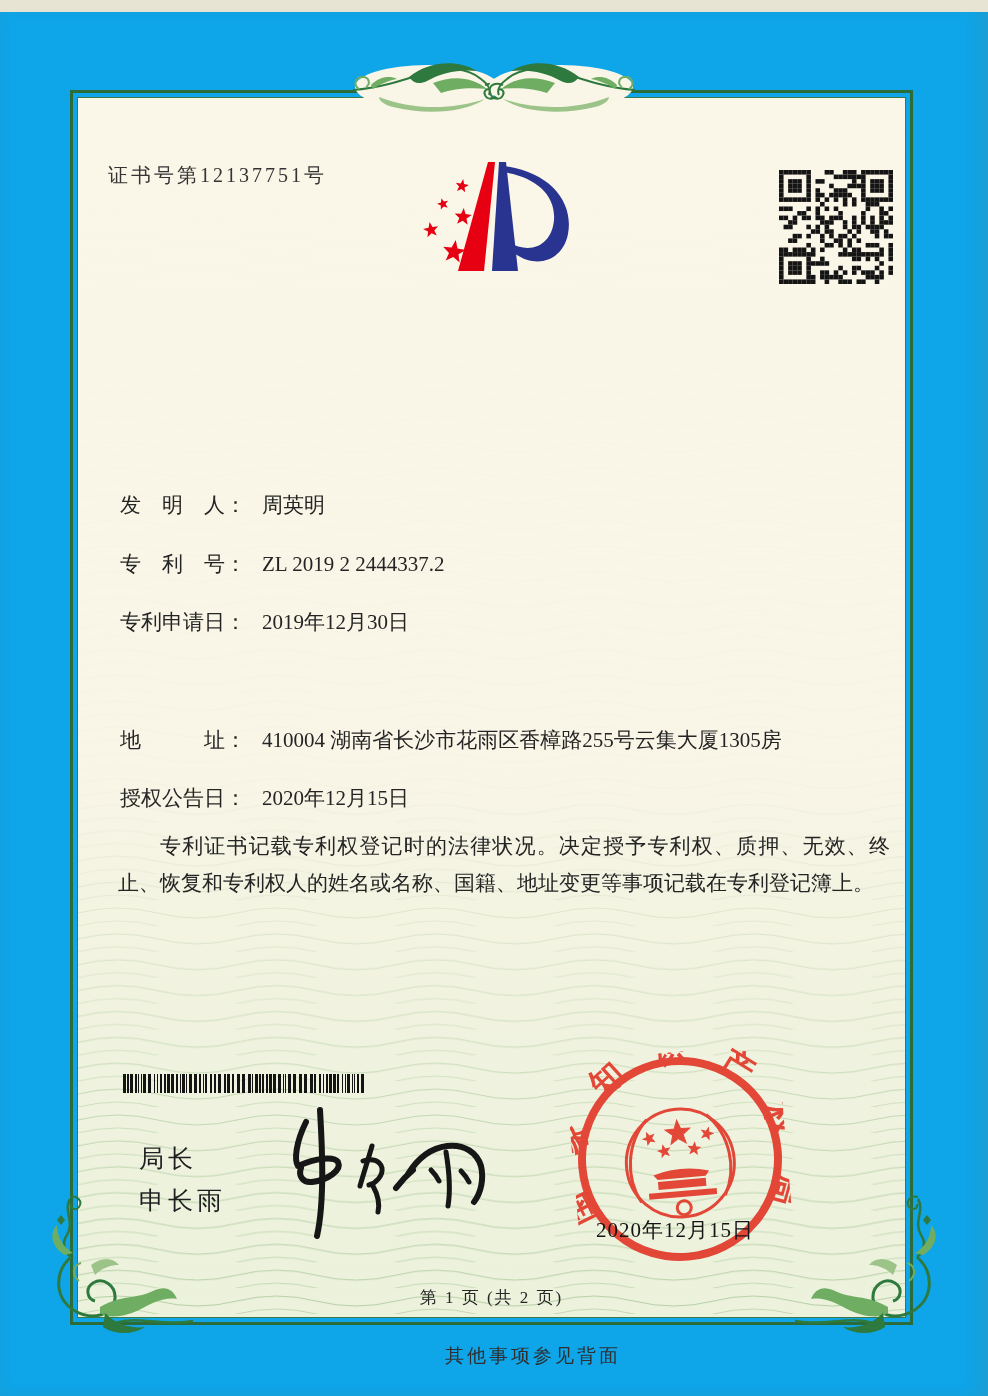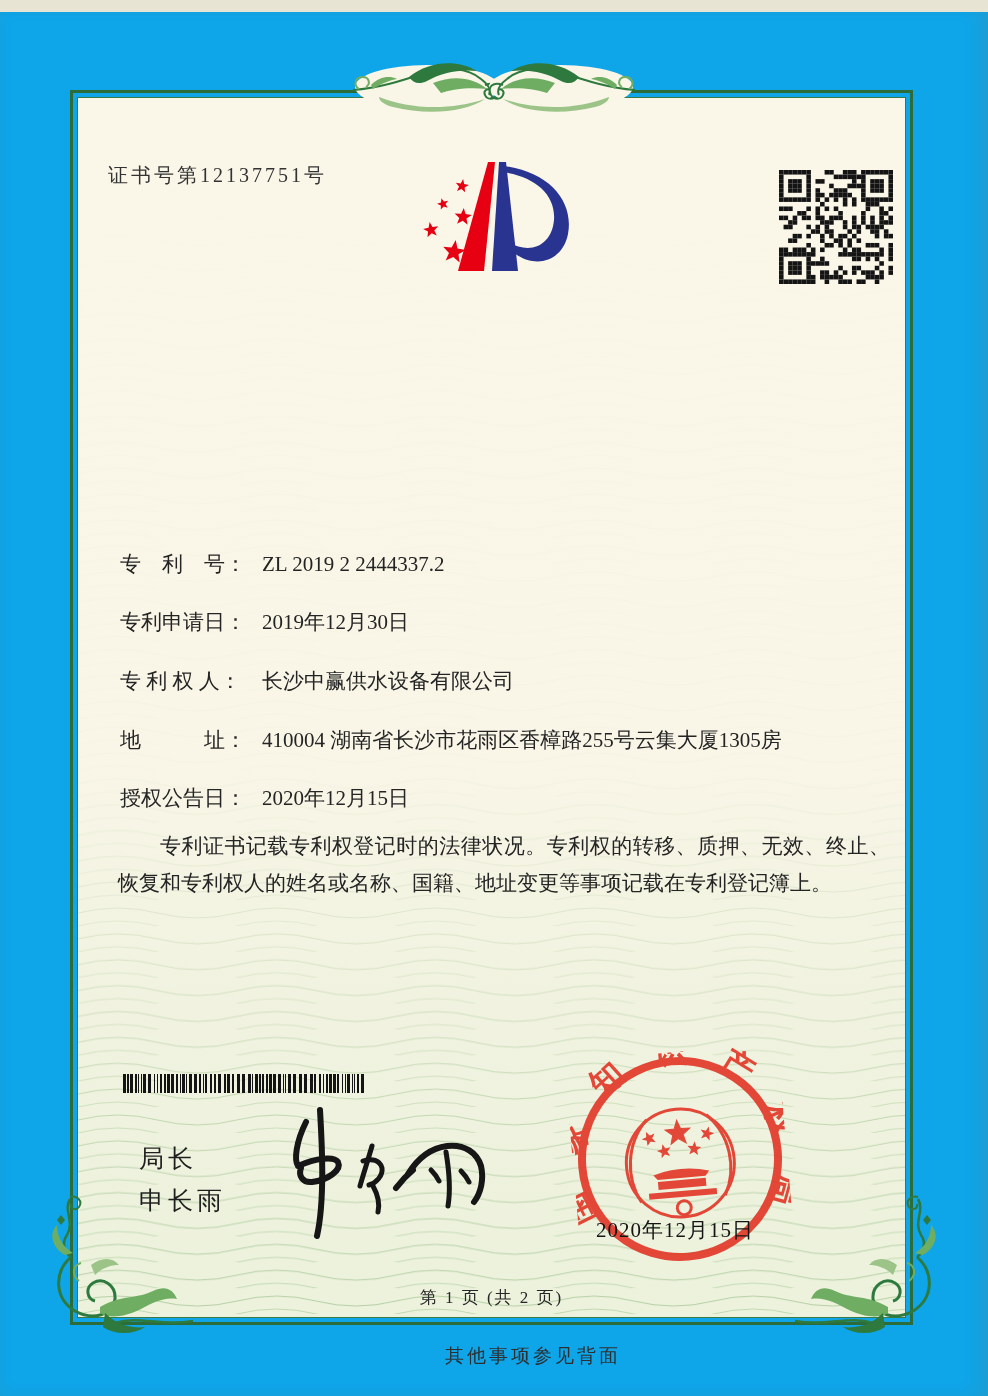--- a/index.html
+++ b/index.html
@@ -407,38 +407,38 @@
       <rect x="10" y="24" width="1" height="1" fill="#141414"></rect>
       <rect x="13" y="24" width="1" height="1" fill="#141414"></rect>
       <rect x="14" y="24" width="1" height="1" fill="#141414"></rect>
       <rect x="15" y="24" width="1" height="1" fill="#141414"></rect>
       <rect x="17" y="24" width="1" height="1" fill="#141414"></rect>
       <rect x="18" y="24" width="1" height="1" fill="#141414"></rect>
       <rect x="21" y="24" width="1" height="1" fill="#141414"></rect>
     </svg>
 
 
+  <div class="abs row" style="top:480px">
+    <span class="lbl">发　明　人：</span><span>周英明</span>
+  </div>
   <div class="abs row" style="top:539px">
     <span class="lbl">专　利　号：</span><span>ZL 2019 2 2444337.2</span>
   </div>
   <div class="abs row" style="top:597px">
     <span class="lbl">专利申请日：</span><span>2019年12月30日</span>
   </div>
-  <div class="abs row" style="top:656px">
-    <span class="lbl">专 利 权 人：</span><span>长沙中赢供水设备有限公司</span>
-  </div>
   <div class="abs row" style="top:715px">
     <span class="lbl">地　　　址：</span><span>410004 湖南省长沙市花雨区香樟路255号云集大厦1305房</span>
   </div>
   <div class="abs row" style="top:773px">
     <span class="lbl">授权公告日：</span><span>2020年12月15日</span>
   </div>
 
   <div class="abs paras">
-    <p>专利证书记载专利权登记时的法律状况。专利权的转移、质押、无效、终止、恢复和专利权人的姓名或名称、国籍、地址变更等事项记载在专利登记簿上。</p>
+    <p>专利证书记载专利权登记时的法律状况。决定授予专利权、质押、无效、终止、恢复和专利权人的姓名或名称、国籍、地址变更等事项记载在专利登记簿上。</p>
   </div>
 
   <svg class="abs" style="left:123px;top:1062px" width="247" height="19" viewBox="0 0 247 19" id="barcode">
       <rect x="0" y="0" width="3" height="19" fill="#141414"></rect>
       <rect x="4" y="0" width="2" height="19" fill="#141414"></rect>
       <rect x="7" y="0" width="3" height="19" fill="#141414"></rect>
       <rect x="12" y="0" width="2" height="19" fill="#141414"></rect>
       <rect x="15" y="0" width="1" height="19" fill="#141414"></rect>
       <rect x="18" y="0" width="1" height="19" fill="#141414"></rect>
       <rect x="20" y="0" width="3" height="19" fill="#141414"></rect>

